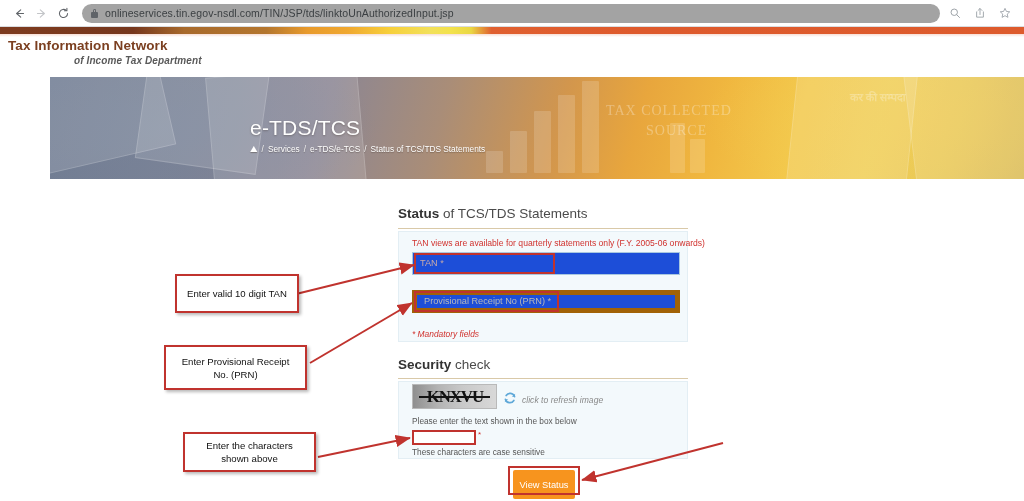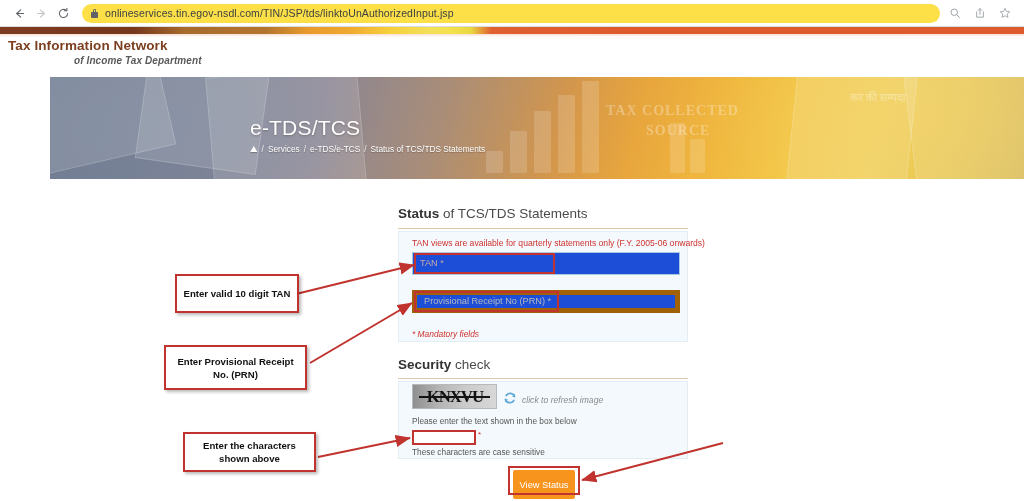--- a/index.html
+++ b/index.html
@@ -33,21 +33,21 @@
     color: #5f6368;
     font-size: 13px;
     flex: none;
   }
   .nav-btn.disabled { color: #c3c5c8; }
   .omnibox {
     flex: 1;
     height: 19px;
     margin-left: 8px;
     margin-right: 6px;
-    background: #fde047;
+    background: #a3a3a3;
     border-radius: 10px;
     display: flex;
     align-items: center;
     padding: 8px 9px;
     box-sizing: border-box;
   }
   .lock-icon {
     width: 7px; height: 9px;
     position: relative;
     margin-right: 7px;
@@ -174,21 +174,21 @@
   .hero-bar {
     position: absolute;
     bottom: 6px;
     background: rgba(255,255,255,0.16);
     border-radius: 1px;
   }
   .hero-wm {
     position: absolute;
     color: rgba(255,255,255,0.30);
     font-family: "Liberation Serif", serif;
-    font-weight: bold;
+    font-weight: normal;
     letter-spacing: 1px;
     white-space: nowrap;
   }
   .hero-wm2 {
     position: absolute;
     color: rgba(255,255,255,0.28);
     font-family: "Liberation Serif", serif;
     font-weight: bold;
     white-space: nowrap;
   }
@@ -331,21 +331,21 @@
   }
 
   
   .anno {
     position: absolute;
     box-sizing: border-box;
     border: 2.2px solid #c0332e;
     background: #ffffff;
     color: #111111;
     font-size: 9.6px;
-    font-weight: bold;
+    font-weight: normal;
     display: flex;
     align-items: center;
     justify-content: center;
     text-align: center;
     line-height: 13px;
     box-shadow: 2px 2px 3px rgba(0,0,0,0.28);
   }
   .hl {
     position: absolute;
     box-sizing: border-box;

